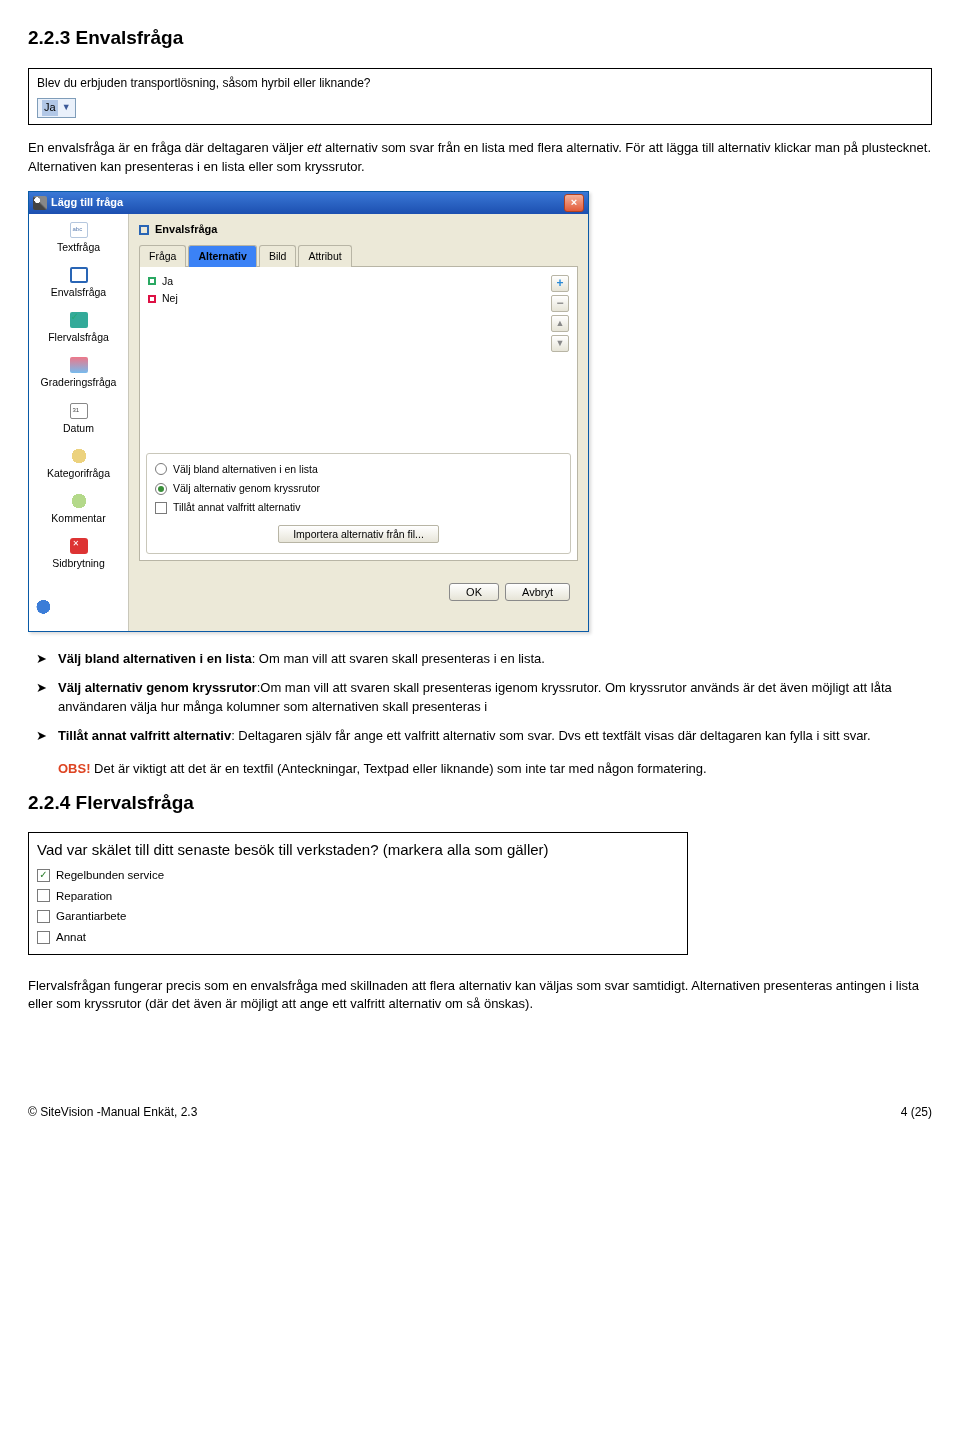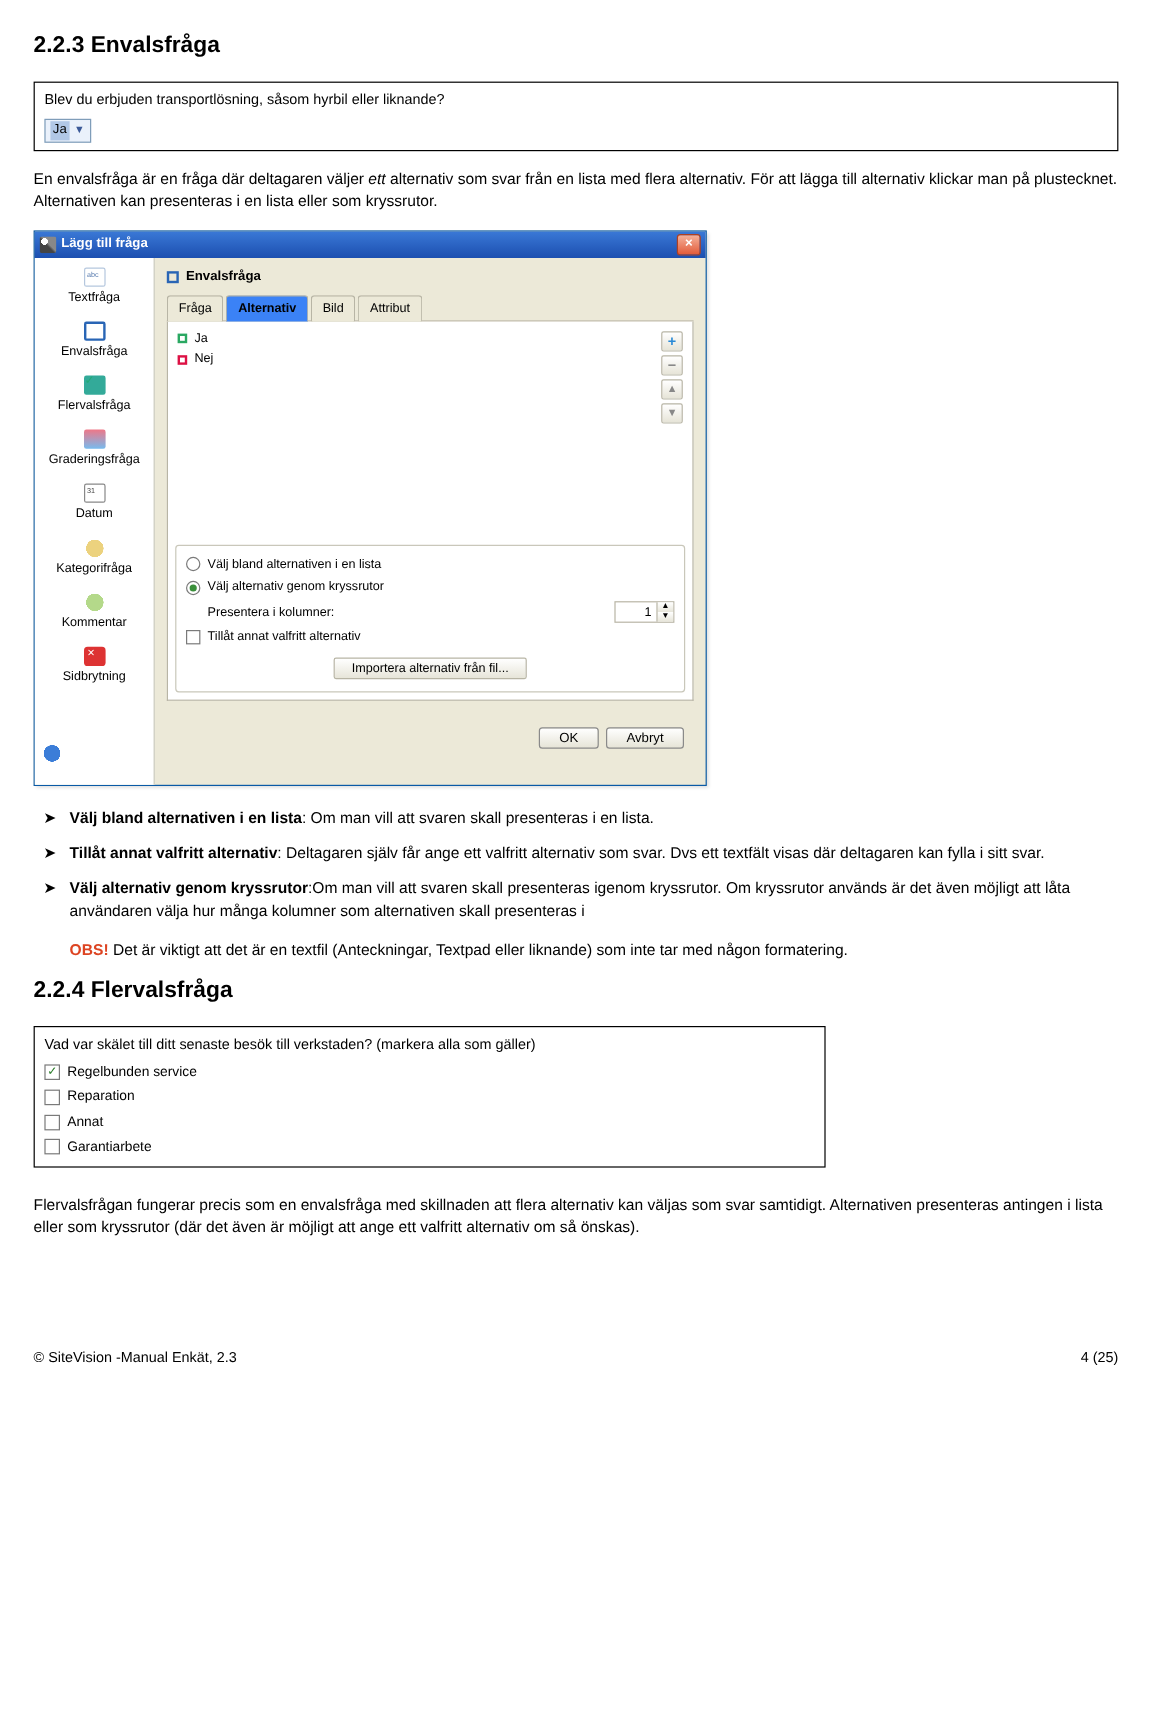--- a/index.html
+++ b/index.html
@@ -134,21 +134,21 @@
   ul.arrow-list { list-style: none; margin: 8px 0 14px 8px; }
   ul.arrow-list > li { position: relative; padding-left: 22px; margin: 10px 0; }
   ul.arrow-list > li::before {
     content: "➤"; position: absolute; left: 0; top: 0; color: #000; font-size: 13px;
   }
   .obs { color: #d42; font-weight: bold; }
   .obs-para { margin-left: 30px; margin-top: 6px; margin-bottom: 10px; }
 
   
   .multibox { border: 1px solid #000; padding: 6px 8px; width: 660px; margin-bottom: 22px; }
-  .multibox .qtext { font-size: 12px; margin-bottom: 4px; }
+  .multibox .qtext { font-size: 15px; margin-bottom: 4px; }
   .multibox .chk-row { display: flex; align-items: center; font-size: 11.5px; padding: 2px 0; }
   .multibox .chkbox { width: 13px; height: 13px; border: 1px solid #7a7a7a; background:#fff; margin-right: 6px;
     display:flex; align-items:center; justify-content:center; font-size:10px; color:#2a7d2a;}
   .footer-line { display: flex; justify-content: space-between; font-size: 12px; margin-top: 90px;
     border-top: 0; }
 </style>
 </head>
 <body>
 
 <h2 class="section-heading">2.2.3 Envalsfråga</h2>
@@ -221,79 +221,69 @@
         </div>
         <div class="opt-group">
           <div class="radio-line">
             <span class="radio-ico"></span>
             <span>Välj bland alternativen i en lista</span>
           </div>
           <div class="radio-line">
             <span class="radio-ico sel"></span>
             <span>Välj alternativ genom kryssrutor</span>
           </div>
-          <div class="spin-line">
-            <span class="label" style="margin-left:18px">Presentera i kolumner:</span>
-            <div class="spinner">
-              <span class="val">1</span>
-              <span class="spin-btns">
-                  <span>▲</span>
-                  <span>▼</span>
-                </span>
-            </div>
-          </div>
           <div class="check-line">
             <span class="check-ico"></span>
             <span>Tillåt annat valfritt alternativ</span>
           </div>
           <button class="import-btn">Importera alternativ från fil...</button>
         </div>
       </div>
       <div class="dlg-footer">
         <button class="win-btn">OK</button>
         <button class="win-btn">Avbryt</button>
       </div>
     </div>
   </div>
 </div>
 
 <ul class="arrow-list">
   <li>
     <span class="bold">Välj bland alternativen i en lista</span><span>: Om man vill att svaren skall presenteras i en lista.</span>
   </li>
   <li>
-    <span class="bold">Tillåt annat valfritt alternativ</span><span>: Deltagaren själv får ange ett valfritt alternativ som svar. Dvs ett textfält visas där deltagaren kan fylla i sitt svar.</span>
+    <span class="bold">Välj alternativ genom kryssrutor</span><span>:Om man vill att svaren skall presenteras igenom kryssrutor. Om kryssrutor används är det även möjligt att låta användaren välja hur många kolumner som alternativen skall presenteras i</span>
   </li>
   <li>
-    <span class="bold">Välj alternativ genom kryssrutor</span><span>:Om man vill att svaren skall presenteras igenom kryssrutor. Om kryssrutor används är det även möjligt att låta användaren välja hur många kolumner som alternativen skall presenteras i</span>
+    <span class="bold">Tillåt annat valfritt alternativ</span><span>: Deltagaren själv får ange ett valfritt alternativ som svar. Dvs ett textfält visas där deltagaren kan fylla i sitt svar.</span>
   </li>
 </ul>
 <p class="obs-para">
   <span class="obs">OBS!</span><span> Det är viktigt att det är en textfil (Anteckningar, Textpad eller liknande) som inte tar med någon formatering.</span>
 </p>
 
 <h2 class="section-heading">2.2.4 Flervalsfråga</h2>
 
 <div class="multibox">
   <div class="qtext">Vad var skälet till ditt senaste besök till verkstaden? (markera alla som gäller)</div>
   <div class="chk-row">
       <span class="chkbox">✓</span>
       <span>Regelbunden service</span>
     </div>
   <div class="chk-row">
       <span class="chkbox"></span>
       <span>Reparation</span>
     </div>
   <div class="chk-row">
       <span class="chkbox"></span>
+      <span>Garantiarbete</span>
+    </div>
+  <div class="chk-row">
+      <span class="chkbox"></span>
       <span>Annat</span>
-    </div>
-  <div class="chk-row">
-      <span class="chkbox"></span>
-      <span>Garantiarbete</span>
     </div>
 </div>
 
 <p class="para">Flervalsfrågan fungerar precis som en envalsfråga med skillnaden att flera alternativ kan väljas  som svar samtidigt. Alternativen presenteras antingen i lista eller som kryssrutor (där det även är möjligt att ange ett valfritt alternativ om så önskas).</p>
 
 <div class="footer-line">
   <span>© SiteVision -Manual Enkät, 2.3</span>
   <span>4 (25)</span>
 </div>
 

